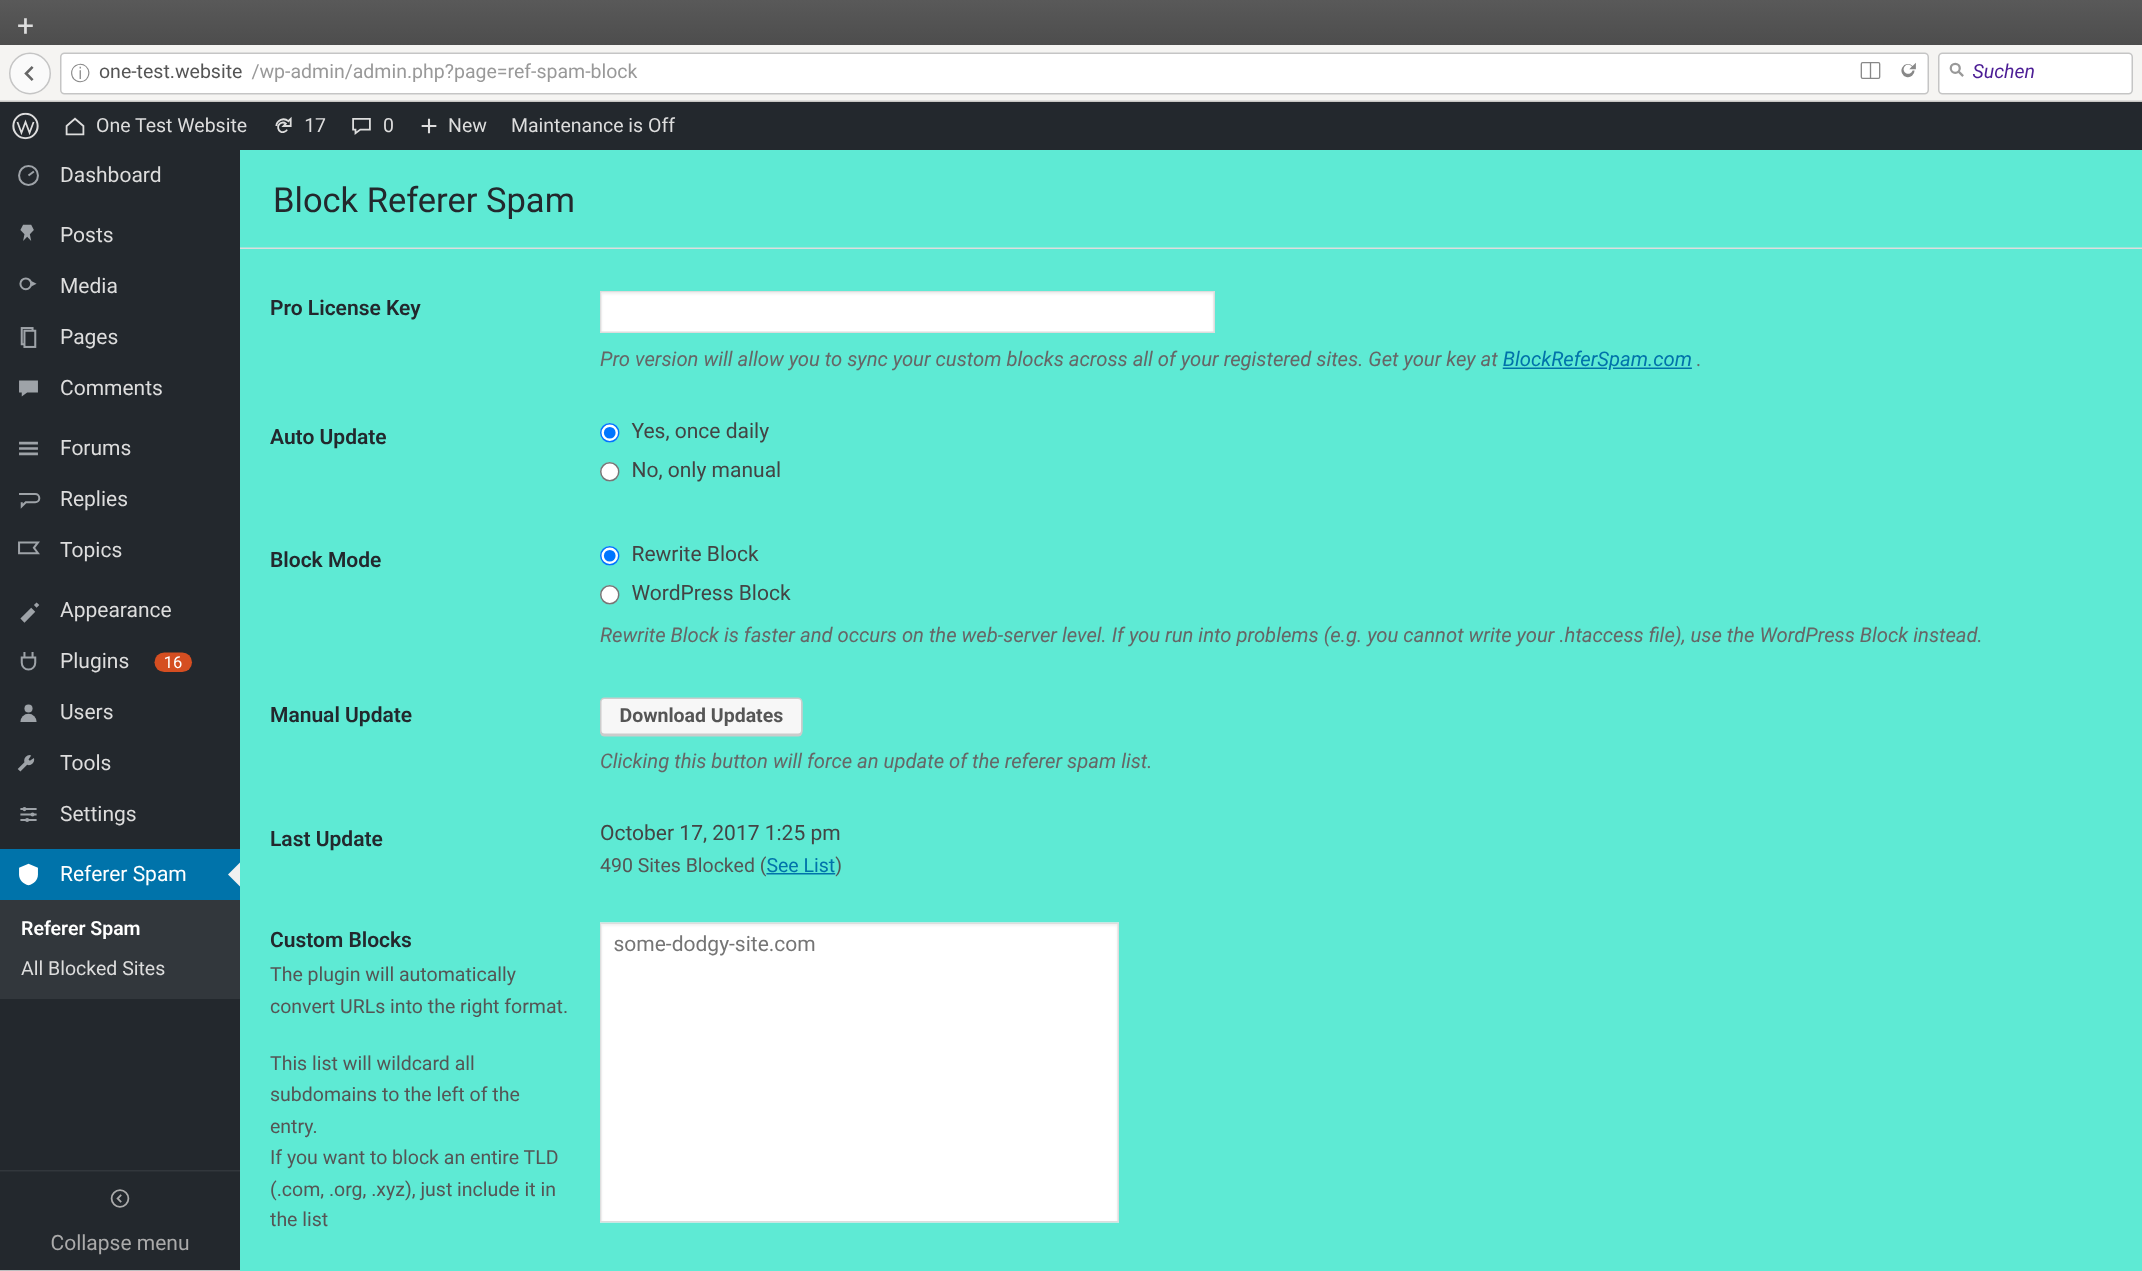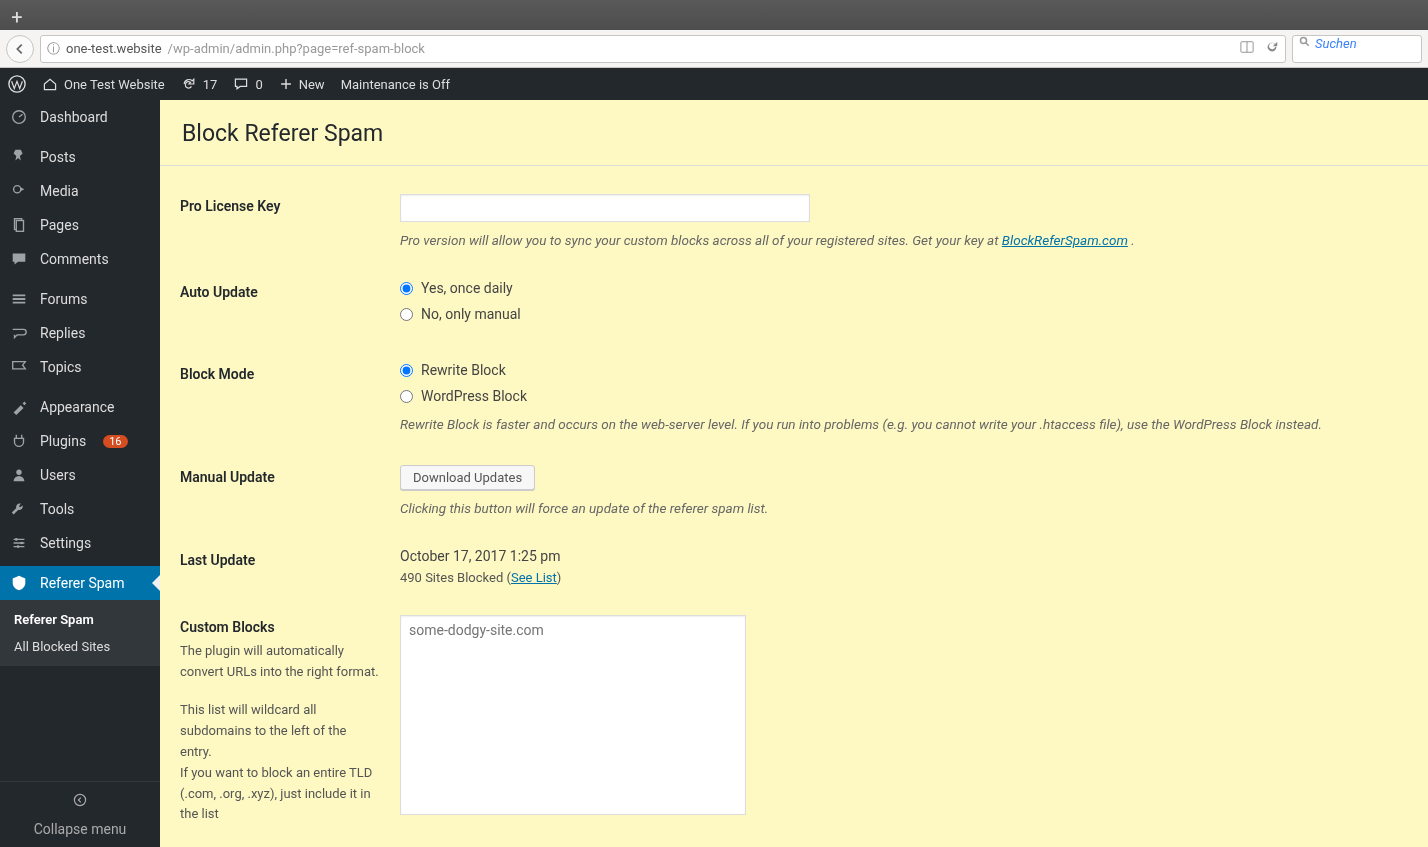--- a/index.html
+++ b/index.html
@@ -65,22 +65,22 @@
     padding:0 6px; gap:6px;
     font-size:13px; color:#888;
   }
   .url-bar .host { color:#555; }
   .url-bar .path { color:#999; }
   .url-actions { margin-left:auto; display:flex; gap:10px; color:#777; }
   .search-box {
     width:130px; height:28px;
     border:1px solid #c5c5c5;
     border-radius:3px; background:#fff;
-    display:flex; padding:0 6px;
-    color:#3b82f6; font-size:13px; gap:4px; font-style:italic;
+    display:flex; align-items:center; padding:0 6px;
+    color:#4c1d95; font-size:13px; gap:4px; font-style:italic;
   }
 
   
   .wp-adminbar {
     height: 32px;
     background:#23282d;
     color:#ddd;
     display:flex;
     align-items:center;
     padding:0 8px;
@@ -133,21 +133,21 @@
   .submenu .sub-item.current { color:#fff; font-weight:600; }
   .collapse-item {
     margin-top:auto;
     border-top:1px solid #32373c;
     padding:10px; display:flex; gap:10px; align-items:center; color:#aaa;flex-direction:column;
   }
 
   
   .content {
     flex:1;
-    background:#fef9c3;
+    background:#5eead4;
     overflow:auto;
     padding: 10px 20px 64px 20px;
   }
   .content h1 {
     font-size:23px; font-weight:400; color:#23282d;
     margin:10px 0 18px 2px;
   }
   .content hr.divider {
     border:none; border-top:1px solid #ddd; margin:0 -20px 18px -20px;
   }
@@ -182,20 +182,21 @@
   .button {
     display:inline-block;
     border:1px solid #ccc;
     background:#f7f7f7;
     color:#555;
     padding:4px 12px;
     border-radius:3px;
     font-size:13px;
     cursor:pointer;
     box-shadow:0 1px 0 #ccc;
+    font-weight:bold;
   }
   .small-note { font-size:13px; color:#555; margin-top:6px; }
   .small-note a { color:#0073aa; text-decoration:underline; }
   textarea.custom-blocks {
     width:346px; height:200px;
     border:1px solid #ddd; background:#fff;
     padding:6px 8px; font-size:14px; color:#555;
     box-shadow: inset 0 1px 2px rgba(0,0,0,.07);
     resize:none;
     font-family: inherit;

